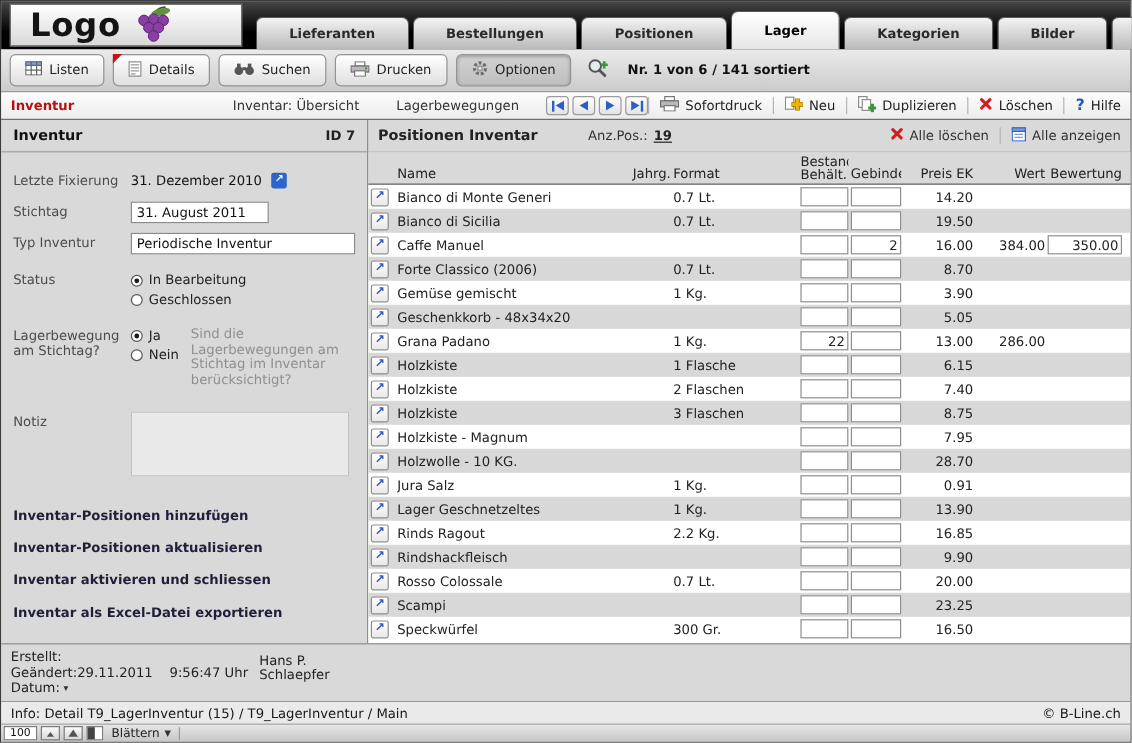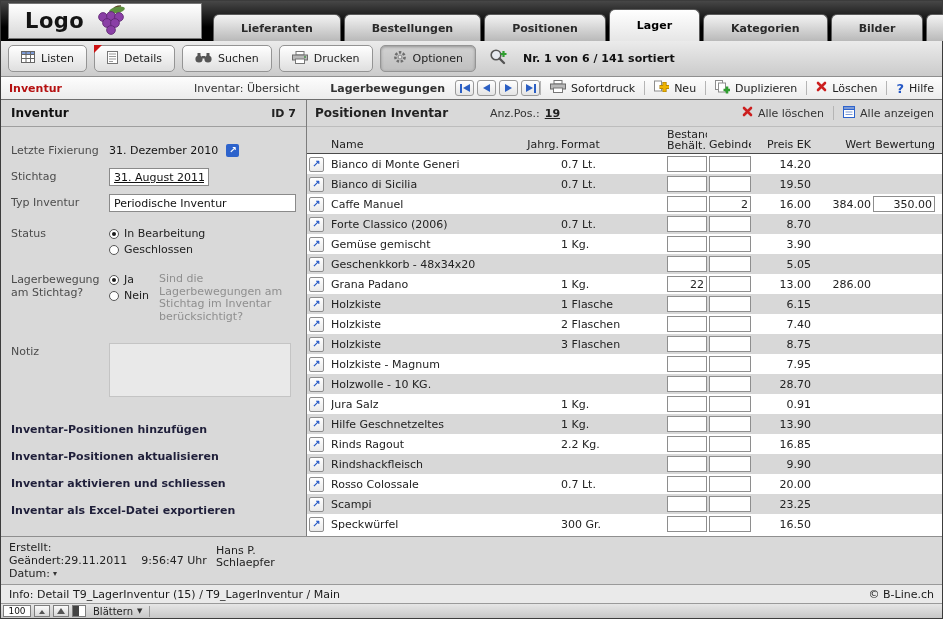--- a/index.html
+++ b/index.html
@@ -3,40 +3,40 @@
 <meta charset="utf-8">
 <style>
   *{margin:0;padding:0;box-sizing:border-box;}
   html,body{width:943px;height:619px;}
   body{font-family:"DejaVu Sans","Liberation Sans",sans-serif;font-size:11px;color:#222;background:#d9d9d9;overflow:hidden;}
   .app{width:943px;height:619px;display:flex;flex-direction:column;border:1px solid #3c3c3c;background:#d9d9d9;}
 
   
   .topbar{flex:0 0 40px;background:linear-gradient(#474747,#000 65%);position:relative;}
   .logo{position:absolute;left:7px;top:2px;width:194px;height:36px;background:linear-gradient(#ffffff,#d8d8d8);border:1px solid #777;display:flex;align-items:center;gap:8px;padding-left:16px;}
-  .logo-text{font-size:21px;font-weight:bold;color:#141414;letter-spacing:.5px;}
+  .logo-text{font-size:27px;font-weight:bold;color:#141414;letter-spacing:.5px;}
   .tabs{height:100%;display:flex;align-items:flex-end;gap:3px;padding-left:212px;padding-right:5px;}
   .tab{height:27px;display:flex;align-items:center;padding:0 27px;background:linear-gradient(#f3f3f3,#b9b9b9);border:1px solid #5a5a5a;border-bottom:none;border-radius:6px 6px 0 0;font-weight:bold;color:#2a2a2a;cursor:default;white-space:nowrap;}
   .tab.active{height:32px;background:linear-gradient(#ffffff,#e6e6e6);color:#000;}
   .tab.home{margin-left:auto;padding:0 10px;}
 
   
   .toolbar{flex:0 0 36px;background:linear-gradient(#ebebeb,#cbcbcb);border-bottom:1px solid #8f8f8f;display:flex;align-items:center;gap:7px;padding:0 7px;}
   .tbtn{height:27px;display:flex;align-items:center;gap:6px;padding:0 12px;background:linear-gradient(#ffffff,#dfdfdf);border:1px solid #949494;border-radius:5px;color:#222;position:relative;cursor:default;white-space:nowrap;}
   .tbtn.pressed{background:linear-gradient(#d2d2d2,#bfbfbf);box-shadow:inset 0 1px 3px rgba(0,0,0,.3);}
   .red-corner{position:absolute;left:-1px;top:-1px;width:0;height:0;border-top:8px solid #cc1111;border-right:8px solid transparent;}
   .magbtn{margin-left:6px;display:flex;align-items:center;}
   .record-status{font-weight:bold;color:#111;margin-left:8px;white-space:nowrap;}
 
   
   .menubar{flex:0 0 23px;background:linear-gradient(#fdfdfd,#ececec);border-bottom:1px solid #6e6e6e;display:flex;align-items:center;padding:0 8px;}
   .m-inventur{width:190px;font-weight:bold;color:#b51111;}
   .m-link{color:#333;white-space:nowrap;}
   .m-uebersicht{width:140px;}
-  .m-lager{width:118px;font-weight:bold;}
+  .m-lager{width:118px;}
   .nav{display:flex;gap:3px;margin-left:10px;}
   .navbtn{width:19px;height:16px;background:linear-gradient(#ffffff,#e4e4e4);border:1px solid #9a9a9a;border-radius:3px;display:flex;align-items:center;justify-content:center;gap:1px;cursor:default;}
   .tri-l{width:0;height:0;border-top:4px solid transparent;border-bottom:4px solid transparent;border-right:7px solid #2b5fc4;}
   .tri-r{width:0;height:0;border-top:4px solid transparent;border-bottom:4px solid transparent;border-left:7px solid #2b5fc4;}
   .nbar{width:2px;height:9px;background:#2b5fc4;}
   .actions{margin-left:auto;display:flex;align-items:center;gap:9px;}
   .action{display:flex;align-items:center;gap:5px;color:#222;cursor:default;white-space:nowrap;}
   .sep{width:1px;height:14px;background:#b5b5b5;}
   .help-glyph{color:#2457c5;font-weight:bold;font-size:13px;}
 
@@ -46,21 +46,21 @@
   .panel-header{flex:0 0 27px;display:flex;align-items:center;padding:0 10px;border-bottom:1px solid #9f9f9f;}
   .panel-title{font-size:12px;font-weight:bold;color:#111;}
   .record-id{margin-left:auto;font-weight:bold;}
   .form{flex:1;padding:6px 10px 0 10px;}
   .frow{display:flex;align-items:flex-start;}
   .mt1{margin-top:9px;}.mt2{margin-top:11px;}.mt3{margin-top:8px;}.mt4{margin-top:13px;}.mt5{margin-top:15px;}.mt6{margin-top:20px;}
   .flabel{flex:0 0 98px;width:98px;color:#4c4c4c;padding-top:2px;}
   .fvalue{display:flex;align-items:center;gap:8px;color:#111;padding-top:2px;}
   .link-chip{width:13px;height:13px;background:#2d63cc;border-radius:2px;color:#fff;font-size:9px;line-height:13px;text-align:center;font-weight:bold;cursor:default;}
   .tinput{height:18px;border:1px solid #8a8a8a;background:#fff;font:inherit;font-size:11px;padding:0 4px;color:#111;}
-  .w120{width:100px;text-decoration:underline;}.w190{width:190px;}
+  .w120{width:115px;}.w190{width:190px;}
   .radio-col{display:flex;flex-direction:column;gap:3px;padding-top:2px;}
   .radio-opt{display:flex;align-items:center;gap:5px;cursor:default;}
   .rdot{width:10px;height:10px;border:1px solid #555;border-radius:50%;background:#fefefe;position:relative;flex:0 0 10px;}
   .rdot.sel::after{content:"";position:absolute;left:2px;top:2px;right:2px;bottom:2px;background:#1a1a1a;border-radius:50%;}
   .lb-wrap{display:flex;gap:10px;}
   .hint{width:132px;color:#8f8f8f;line-height:12.5px;padding-top:2px;}
   .notiz-box{width:182px;height:54px;background:#e9e9e9;border:1px solid #c4c4c4;}
   .links{margin-top:26px;}
   .form-link{display:block;margin-bottom:14px;font-weight:bold;color:#1f1f3a;cursor:default;}
 
@@ -559,21 +559,21 @@
             <span class="boxcell"></span>
             <span class="cell ar">0.91</span>
             <span class="cell ar"></span>
             <span class="boxcell bw"></span>
           </div>
 
           <div class="trow grid">
             <span class="rowbtn">
               <span class="row-arrow">↗</span>
             </span>
-            <span class="cell">Hilfe Geschnetzeltes</span>
+            <span class="cell">Lager Geschnetzeltes</span>
             <span class="cell ar"></span>
             <span class="cell">1 Kg.</span>
             <span class="boxcell"></span>
             <span class="boxcell"></span>
             <span class="cell ar">13.90</span>
             <span class="cell ar"></span>
             <span class="boxcell bw"></span>
           </div>
 
           <div class="trow grid">

